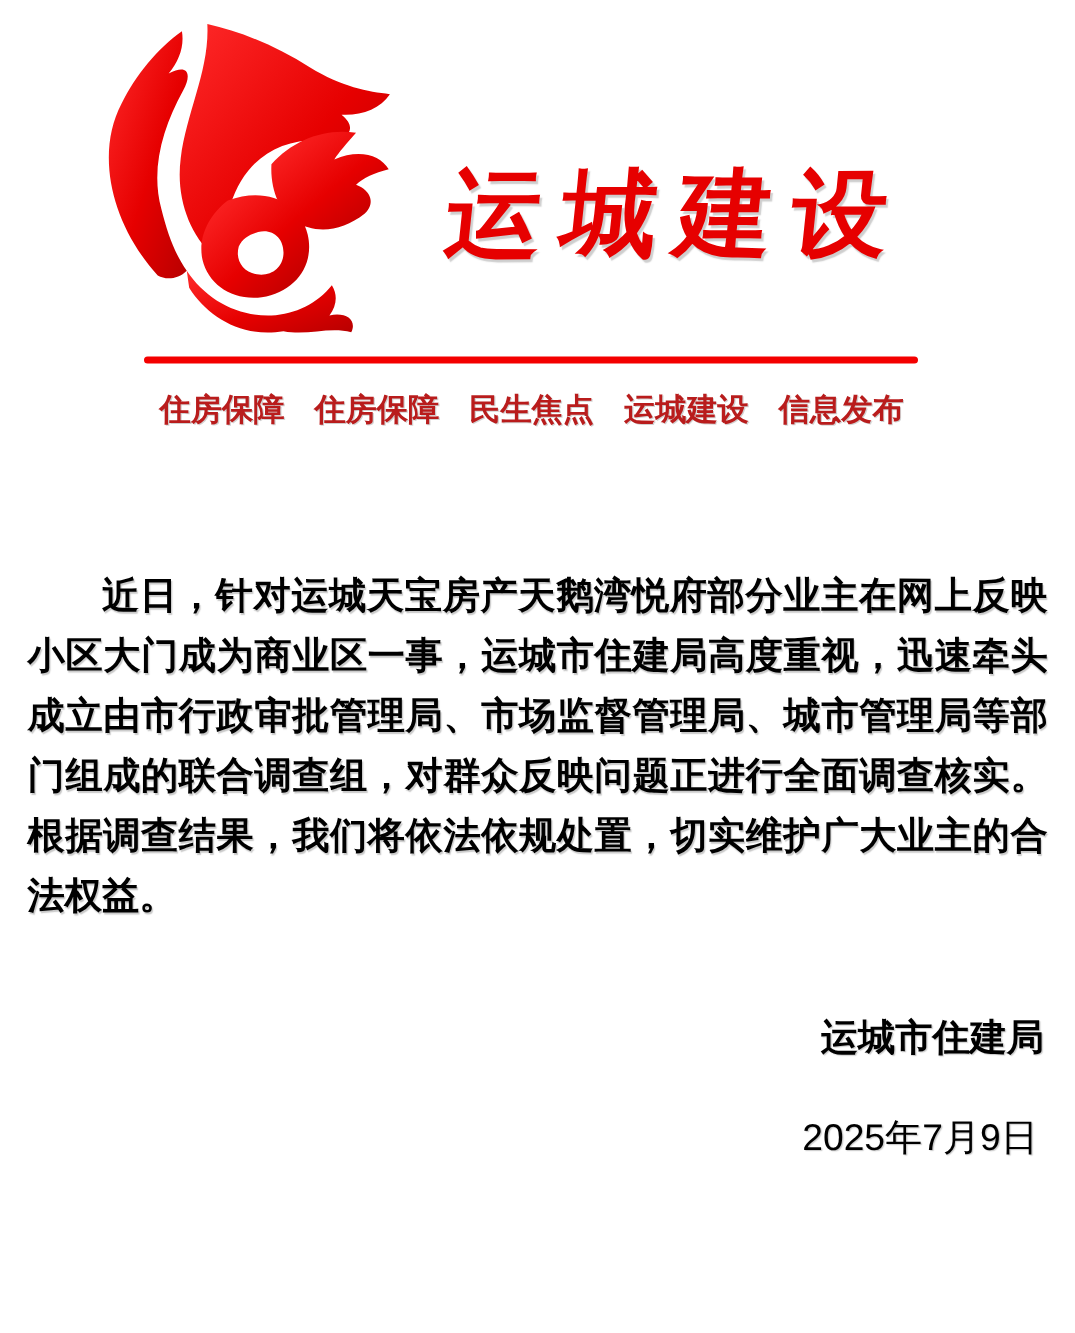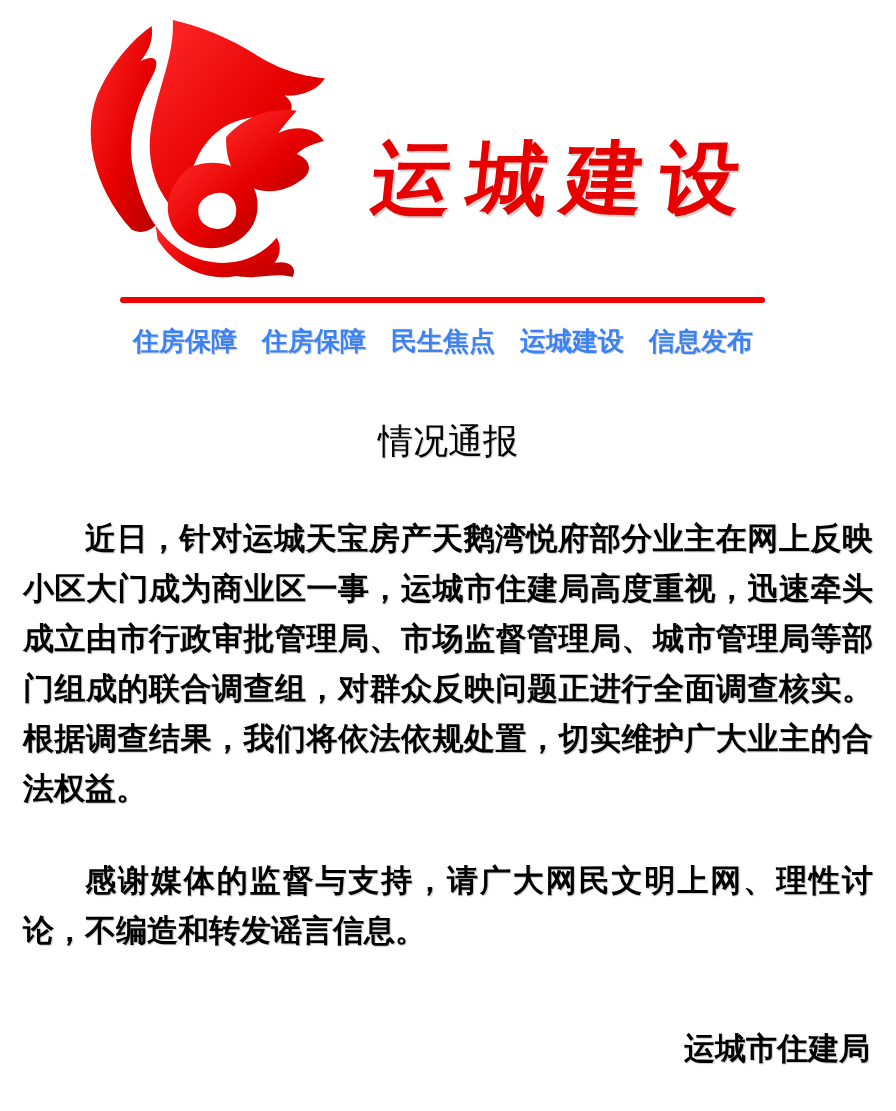--- a/index.html
+++ b/index.html
@@ -29,21 +29,21 @@
   .divider {
     position: absolute; left: 120px; top: 297px;
     width: 645px; height: 6px;
     background: #f40000; border-radius: 3px;
   }
 
   
   .nav {
     position: absolute; left: 133px; top: 324px;
     display: flex; gap: 25px;
-    font-size: 26px; font-weight: bold; color: #3b82f6;
+    font-size: 26px; font-weight: bold; color: #b91c1c;
     text-shadow: 1px 1px 0 rgba(0,0,0,0.18);
     white-space: nowrap;
   }
   .nav span { cursor: pointer; }
 
   
   .content {
     position: absolute; top: 420px; left: 23px; width: 850px;
     color: #000;
     text-shadow: 1px 1px 1px rgba(0,0,0,0.22);
@@ -103,22 +103,20 @@
 
   <div class="nav">
     <span>住房保障</span>
     <span>住房保障</span>
     <span>民生焦点</span>
     <span>运城建设</span>
     <span>信息发布</span>
   </div>
 
   <div class="content">
-    <h1 class="notice-title">情况通报</h1>
     <div class="body-text">
       <p>近日，针对运城天宝房产天鹅湾悦府部分业主在网上反映小区大门成为商业区一事，运城市住建局高度重视，迅速牵头成立由市行政审批管理局、市场监督管理局、城市管理局等部门组成的联合调查组，对群众反映问题正进行全面调查核实。根据调查结果，我们将依法依规处置，切实维护广大业主的合法权益。</p>
-      <p>感谢媒体的监督与支持，请广大网民文明上网、理性讨论，不编造和转发谣言信息。</p>
     </div>
     <div class="signature">运城市住建局</div>
     <div class="date">2025年7月9日</div>
   </div>
 
 </div>
 
 </body></html>

